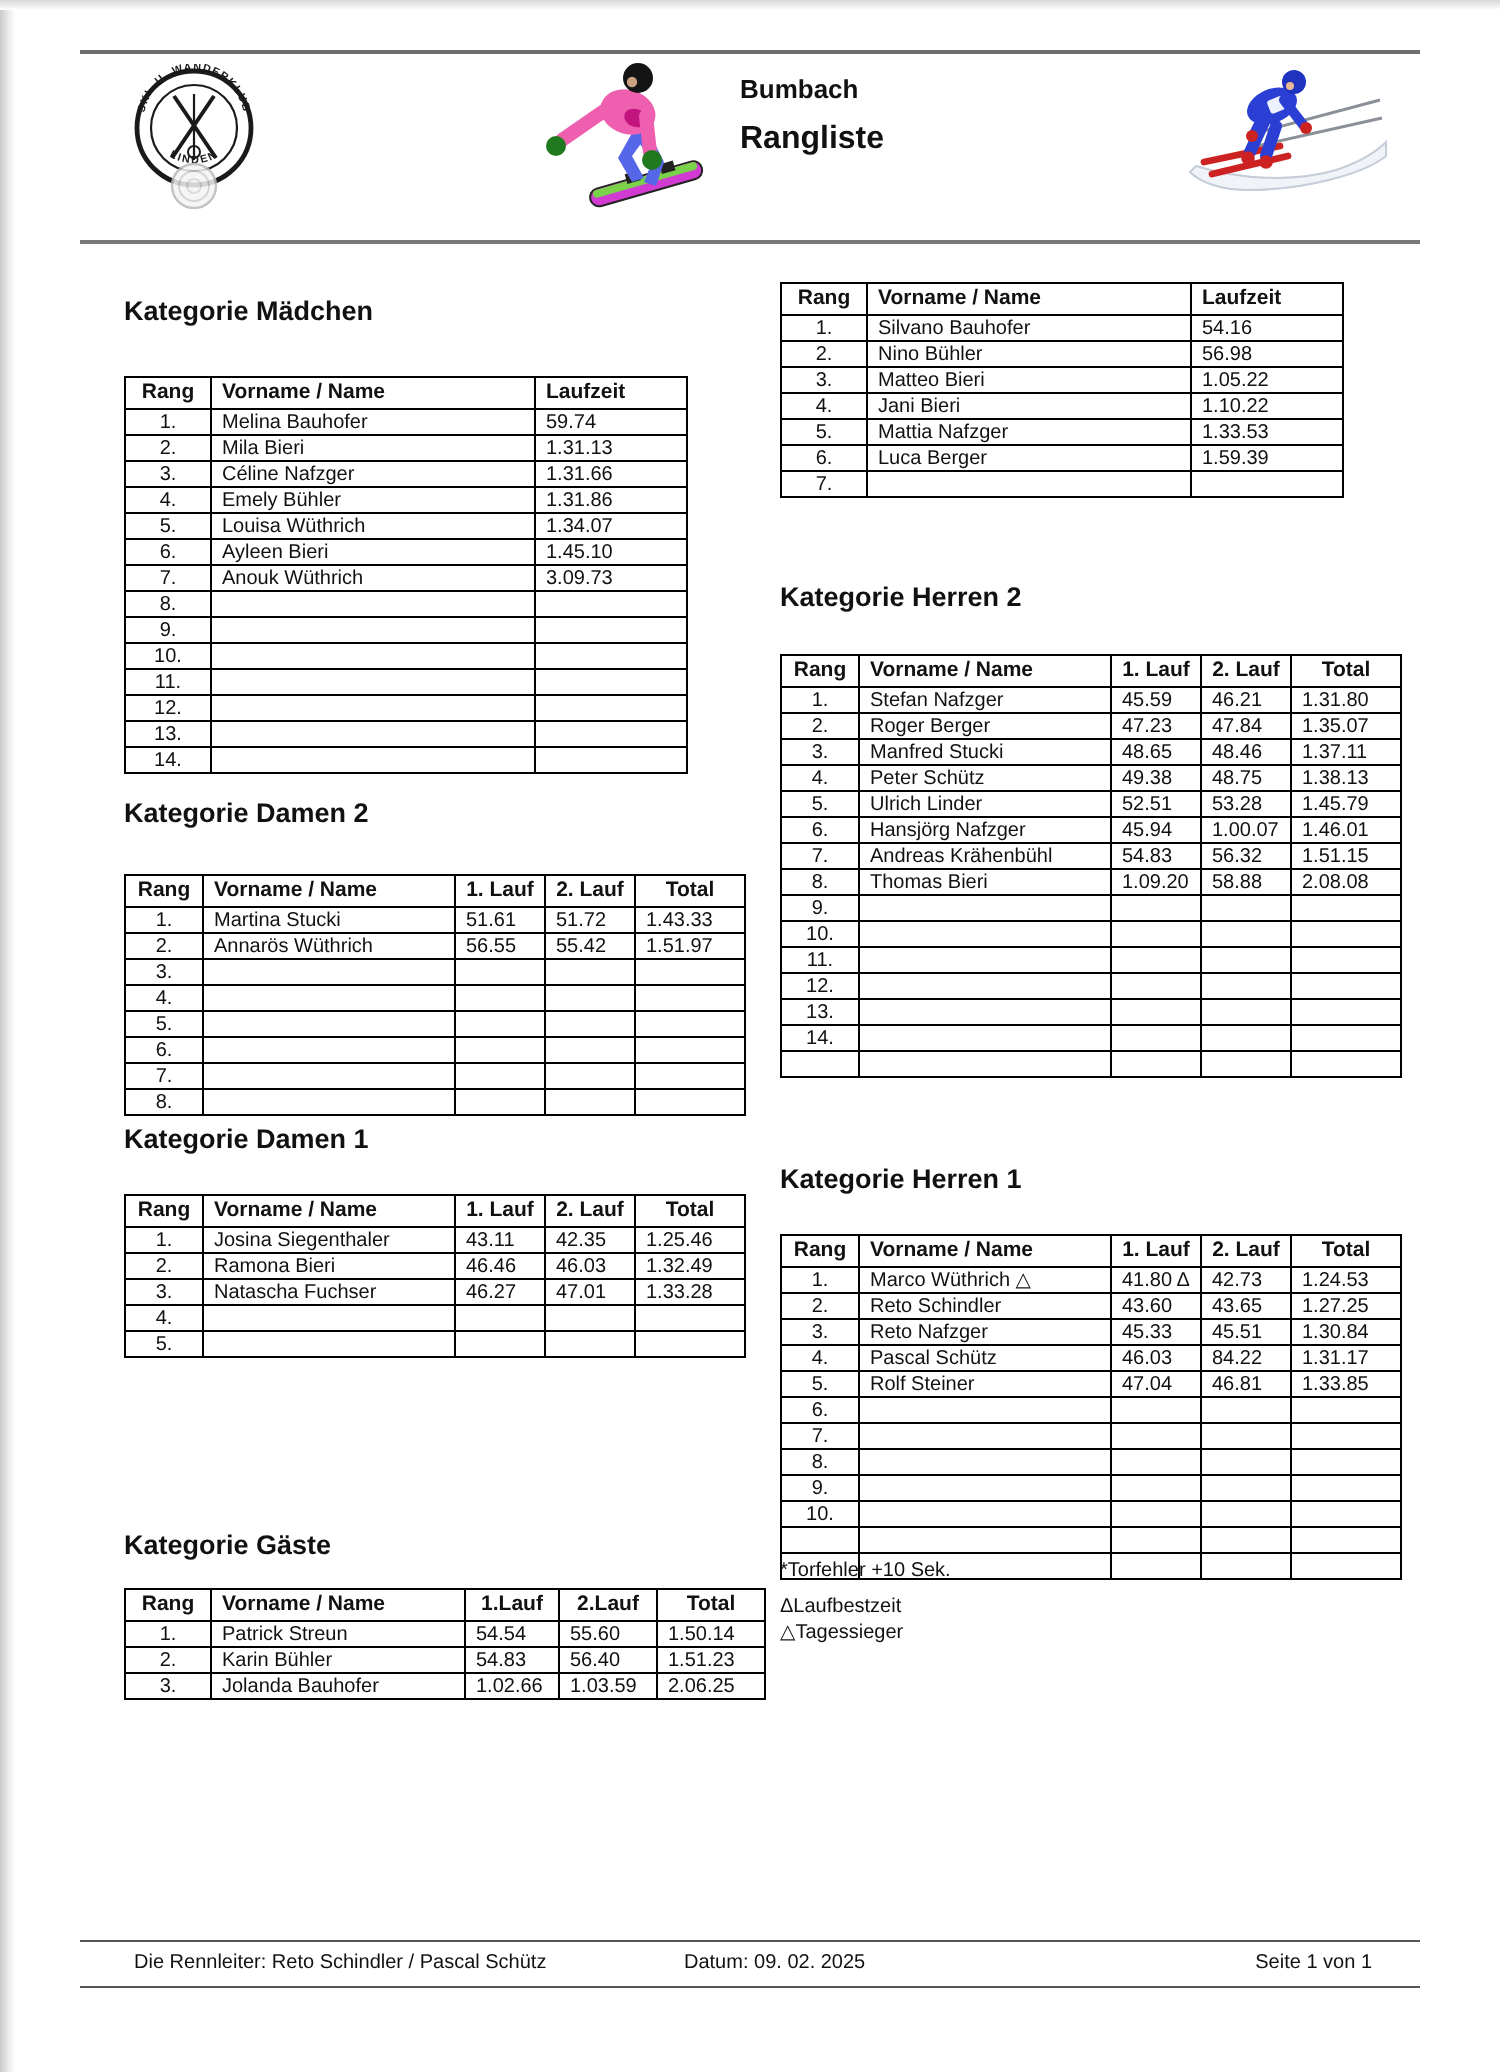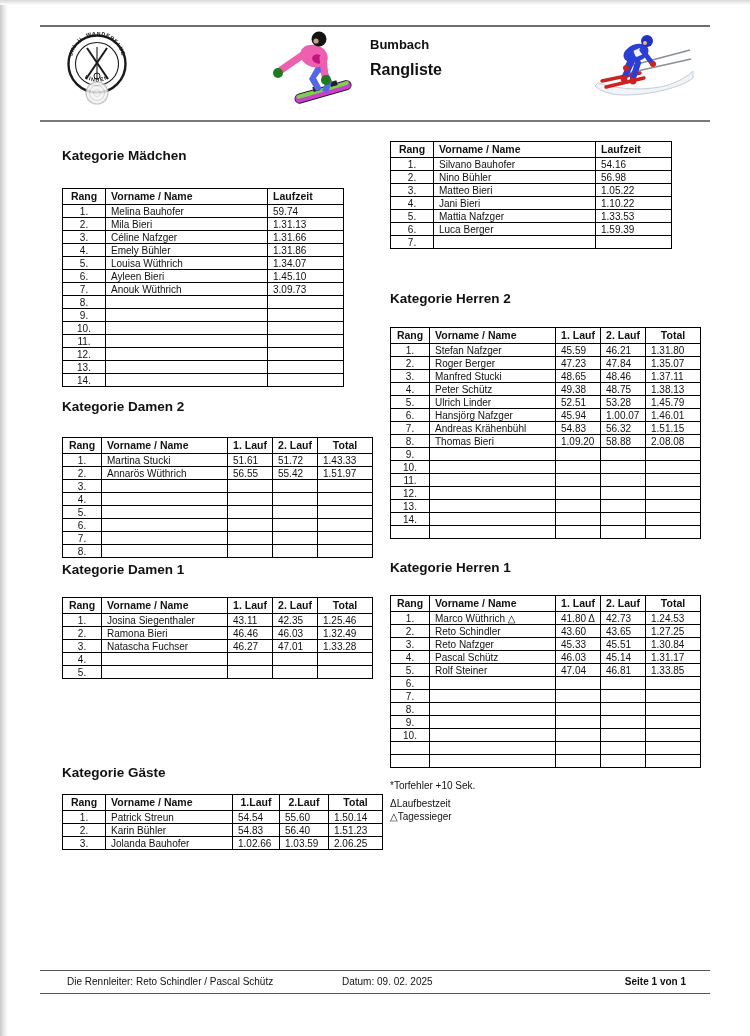--- a/index.html
+++ b/index.html
@@ -36,21 +36,21 @@
   .t5g{width:320px;}
   .t5g col:nth-child(1){width:43px;}.t5g col:nth-child(2){width:127px;}.t5g col:nth-child(3){width:47px;}.t5g col:nth-child(4){width:49px;}.t5g col:nth-child(5){width:54px;}
 
   .notes{position:absolute;left:390px;top:779px;font-size:10px;line-height:13px;}
   .notes .n1{margin-bottom:5px;}
 
   
   .footer-band{position:absolute;left:40px;top:970px;width:670px;height:22px;border-top:1.5px solid #555;border-bottom:1.5px solid #555;font-size:10px;}
   .footer-band .fl{position:absolute;left:27px;top:5px;}
   .footer-band .fc{position:absolute;left:302px;top:5px;}
-  .footer-band .fr{position:absolute;right:24px;top:5px;font-weight:bold;}
+  .footer-band .fr{position:absolute;right:24px;top:5px;}
 </style>
 </head>
 <body>
 
 <div class="page-edge-left"></div>
 <div class="page-edge-top"></div>
 
 <div class="header-band">
 
   <div class="logo-wrap">
@@ -544,21 +544,21 @@
             <td></td>
             <td></td>
             <td></td>
             <td></td>
           </tr>
         </tbody>
       </table>
     </div>
 </section>
 
-<section class="sec" style="left:390px;top:559px">
+<section class="sec" style="left:390px;top:581px">
   <h2 class="cat-title" style="margin-bottom:19px">Kategorie Herren 1</h2>
   <div>
       <table class="rtable t5">
         <colgroup>
           <col>
           <col>
           <col>
           <col>
           <col>
         </colgroup>
@@ -590,21 +590,21 @@
             <td>3.</td>
             <td>Reto Nafzger</td>
             <td>45.33</td>
             <td>45.51</td>
             <td>1.30.84</td>
           </tr>
           <tr>
             <td>4.</td>
             <td>Pascal Schütz</td>
             <td>46.03</td>
-            <td>45.14</td>
+            <td>84.22</td>
             <td>1.31.17</td>
           </tr>
           <tr>
             <td>5.</td>
             <td>Rolf Steiner</td>
             <td>47.04</td>
             <td>46.81</td>
             <td>1.33.85</td>
           </tr>
           <tr>

